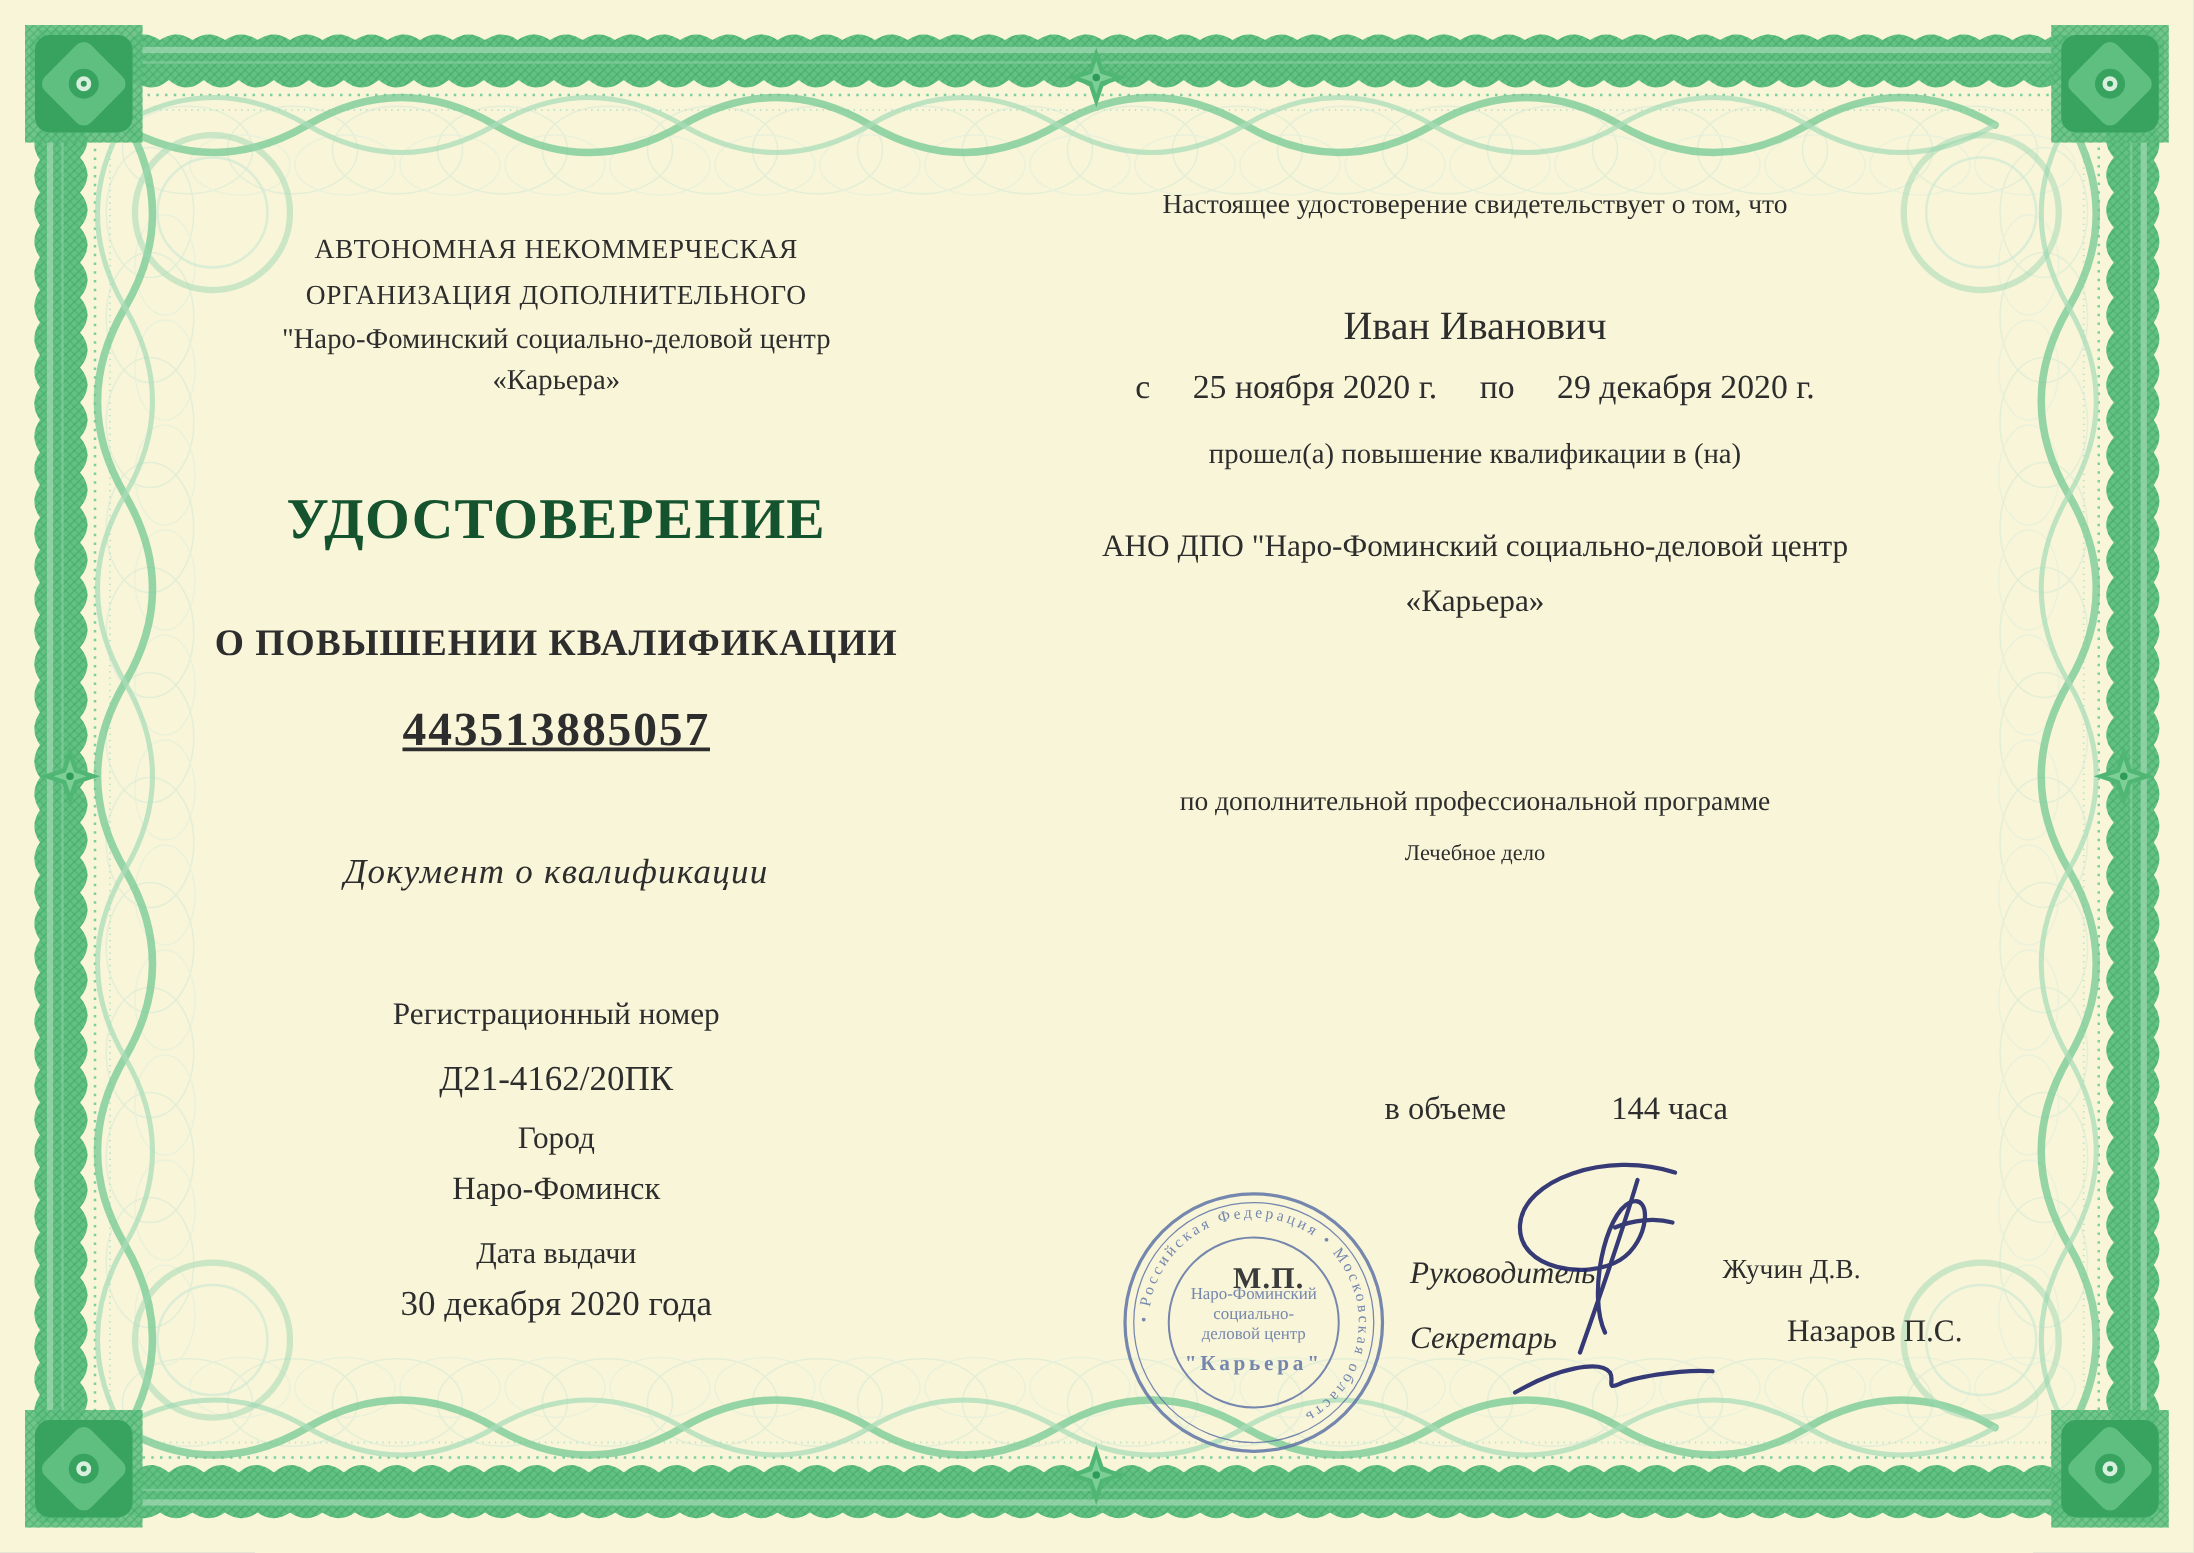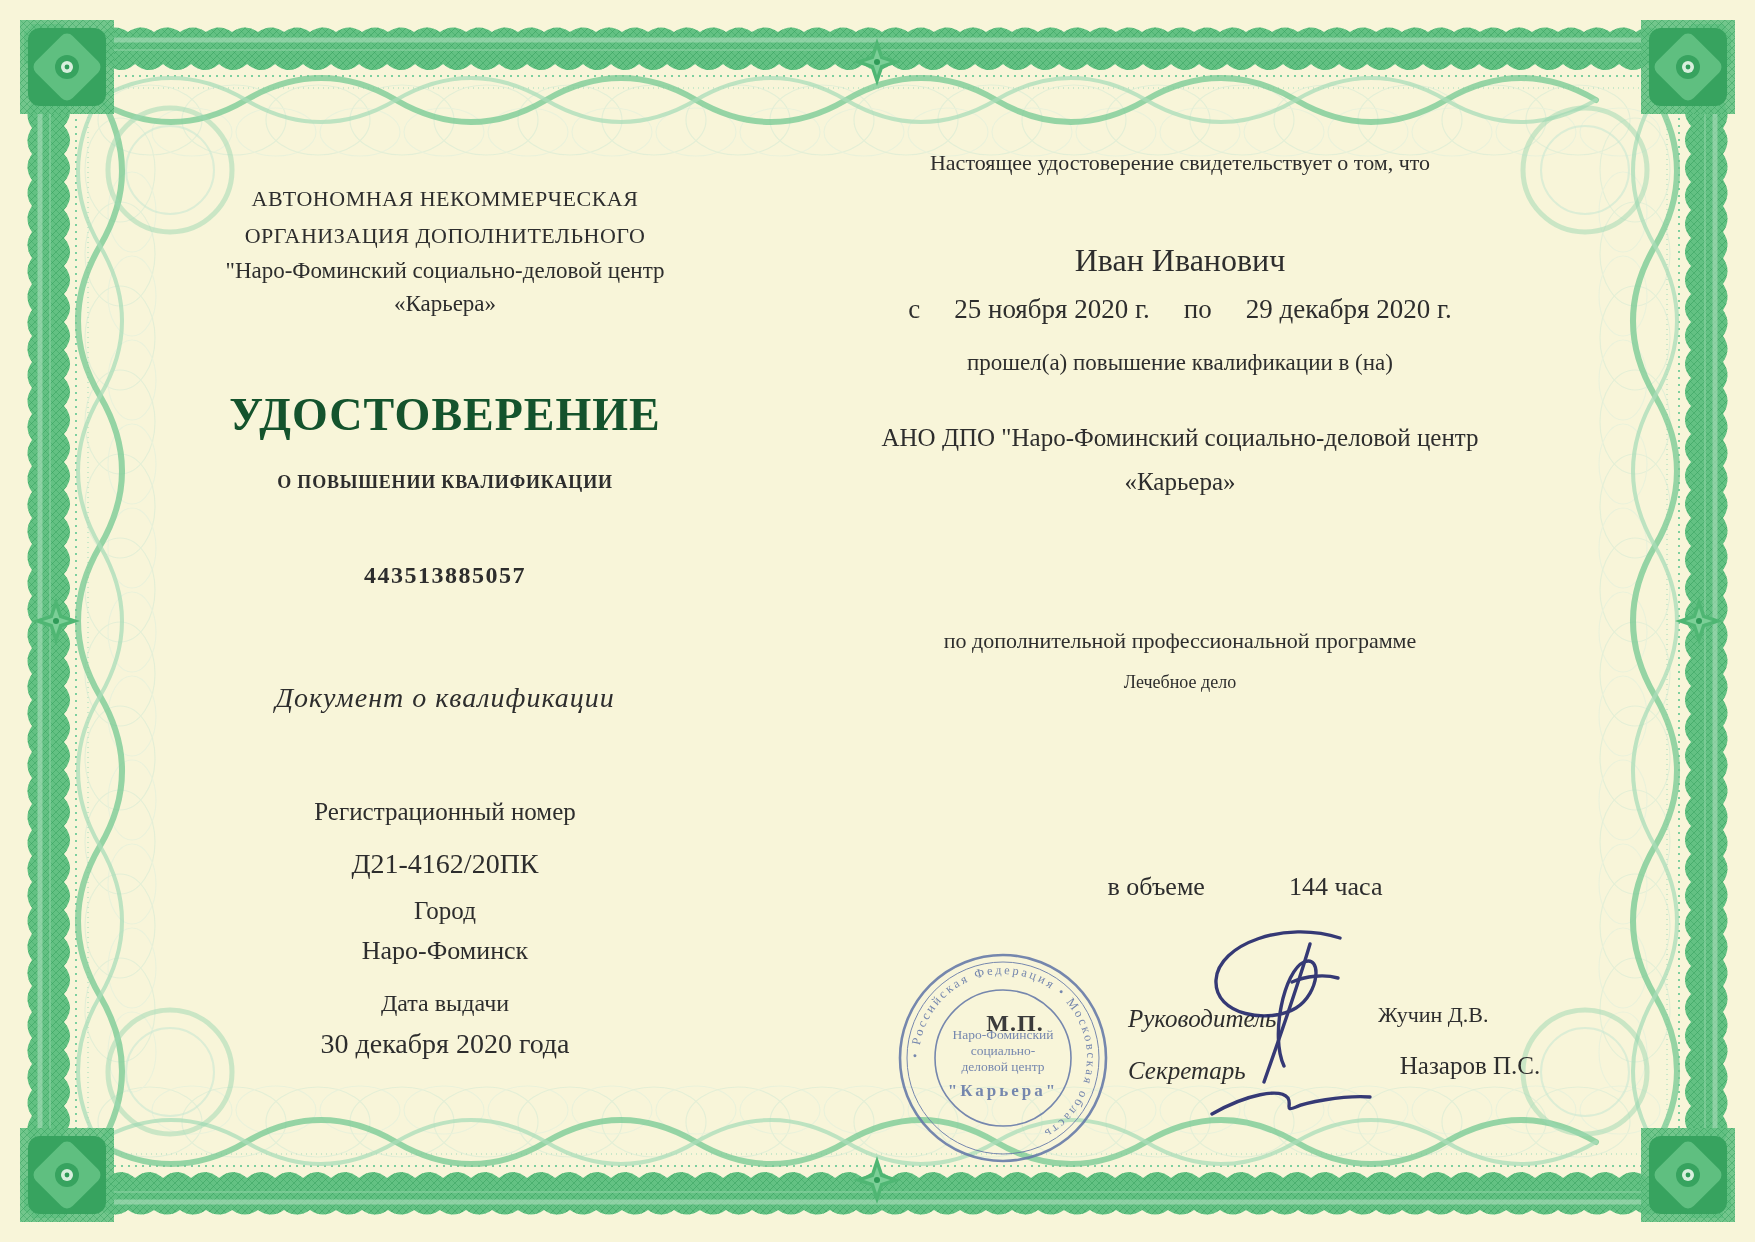--- a/index.html
+++ b/index.html
@@ -13,22 +13,22 @@
   }
   .abs{position:absolute;}
   .center{text-align:center;}
   #border-svg{position:absolute;left:0;top:0;width:1755px;height:1242px;pointer-events:none;}
 
   
   .org-block{left:165px;top:180px;width:560px;}
   .org-line{font-size:22px;line-height:37px;letter-spacing:.5px;}
   .org-sub{font-size:23px;line-height:33px;}
   .cert-title{left:165px;top:388px;width:560px;font-size:46px;font-weight:700;letter-spacing:1px;color:#14532d;}
-  .cert-subtitle{left:165px;top:472px;width:560px;font-size:18px;font-weight:700;letter-spacing:.8px;}
-  .cert-number{left:165px;top:562px;width:560px;font-size:24px;font-weight:700;letter-spacing:1.5px;}
+  .cert-subtitle{left:165px;top:498px;width:560px;font-size:30px;font-weight:700;letter-spacing:.8px;}
+  .cert-number{left:165px;top:562px;width:560px;font-size:38px;font-weight:700;letter-spacing:1.5px;text-decoration:underline;}
   .doc-type{left:165px;top:682px;width:560px;font-size:28px;font-style:italic;letter-spacing:1px;}
   .reg-label{left:165px;top:798px;width:560px;font-size:25px;}
   .reg-value{left:165px;top:848px;width:560px;font-size:28px;}
   .city-label{left:165px;top:897px;width:560px;font-size:25px;}
   .city-value{left:165px;top:936px;width:560px;font-size:26px;}
   .date-label{left:165px;top:990px;width:560px;font-size:24px;}
   .date-value{left:165px;top:1028px;width:560px;font-size:28px;}
 
   
   .intro{left:860px;top:150px;width:640px;font-size:22px;}
@@ -38,21 +38,21 @@
   .gap-lg{}
   .passed{left:860px;top:350px;width:640px;font-size:23px;}
   .org1{left:840px;top:424px;width:680px;font-size:25px;}
   .org2{left:840px;top:468px;width:680px;font-size:25px;}
   .program-label{left:860px;top:628px;width:640px;font-size:22px;}
   .program-value{left:860px;top:672px;width:640px;font-size:18px;}
   .volume{left:985px;top:872px;width:520px;font-size:26px;display:flex;justify-content:center;gap:84px;}
   .head-label{left:1128px;top:1005px;width:220px;font-size:25px;font-style:italic;text-align:left;}
   .sec-label{left:1128px;top:1057px;width:220px;font-size:25px;font-style:italic;text-align:left;}
   .head-name{left:1378px;top:1002px;width:200px;font-size:22px;text-align:left;}
-  .sec-name{left:1370px;top:1052px;width:200px;font-size:25px;text-align:center;}
+  .sec-name{left:1370px;top:1052px;width:200px;font-size:25px;text-align:right;}
 
   
   #seal-svg{left:883px;top:938px;width:240px;height:240px;opacity:.88;}
   .mp{left:975px;top:1010px;width:80px;font-size:24px;font-weight:700;color:#3b3b3b;text-align:center;letter-spacing:1px;z-index:5;}
   #sig-svg{left:1190px;top:918px;width:212px;height:205px;}
 </style>
 </head>
 <body>
 
 <div class="page">

